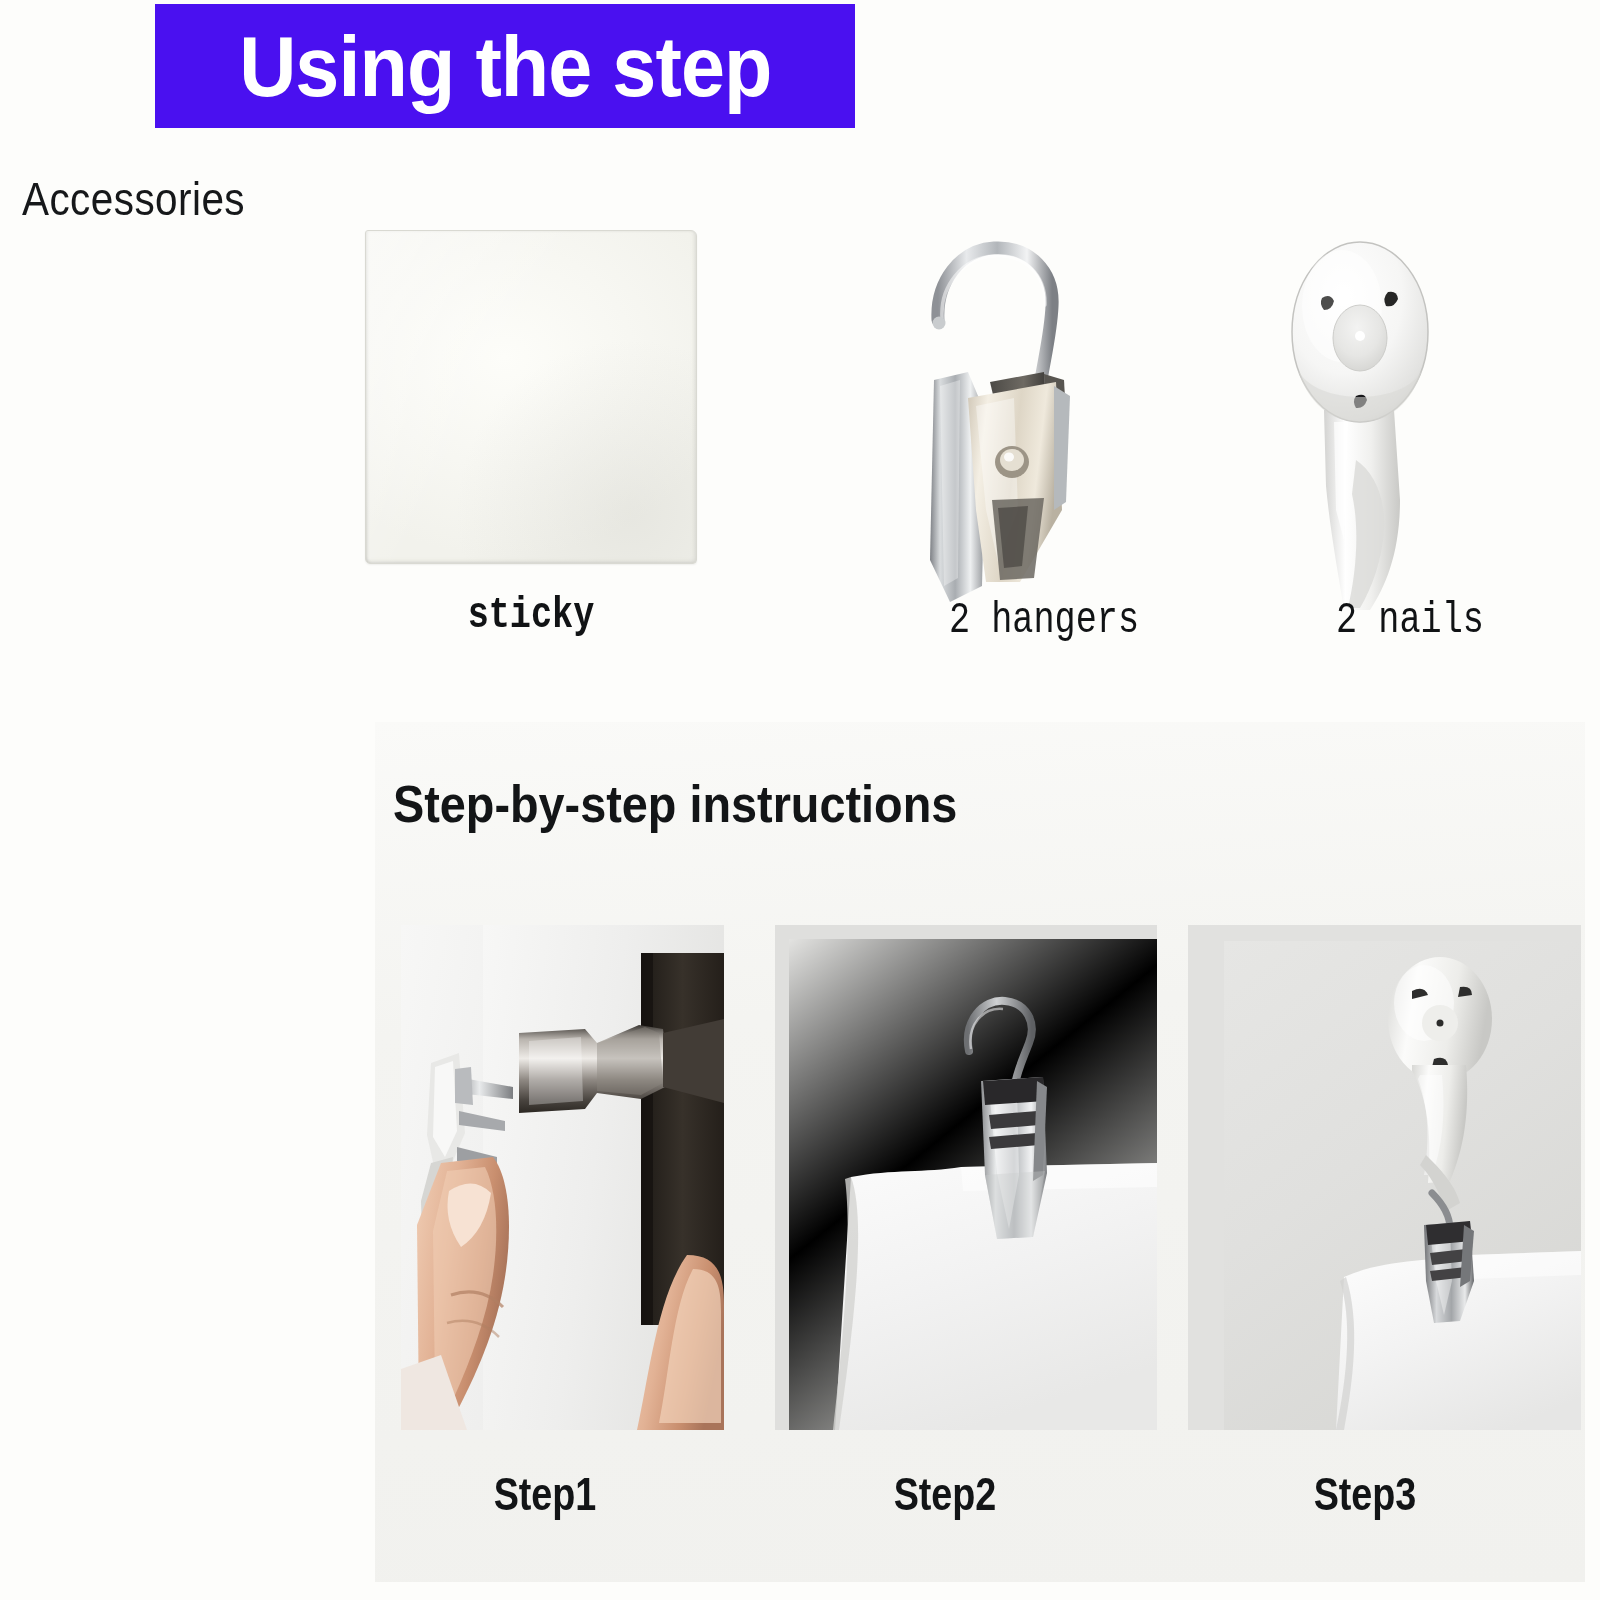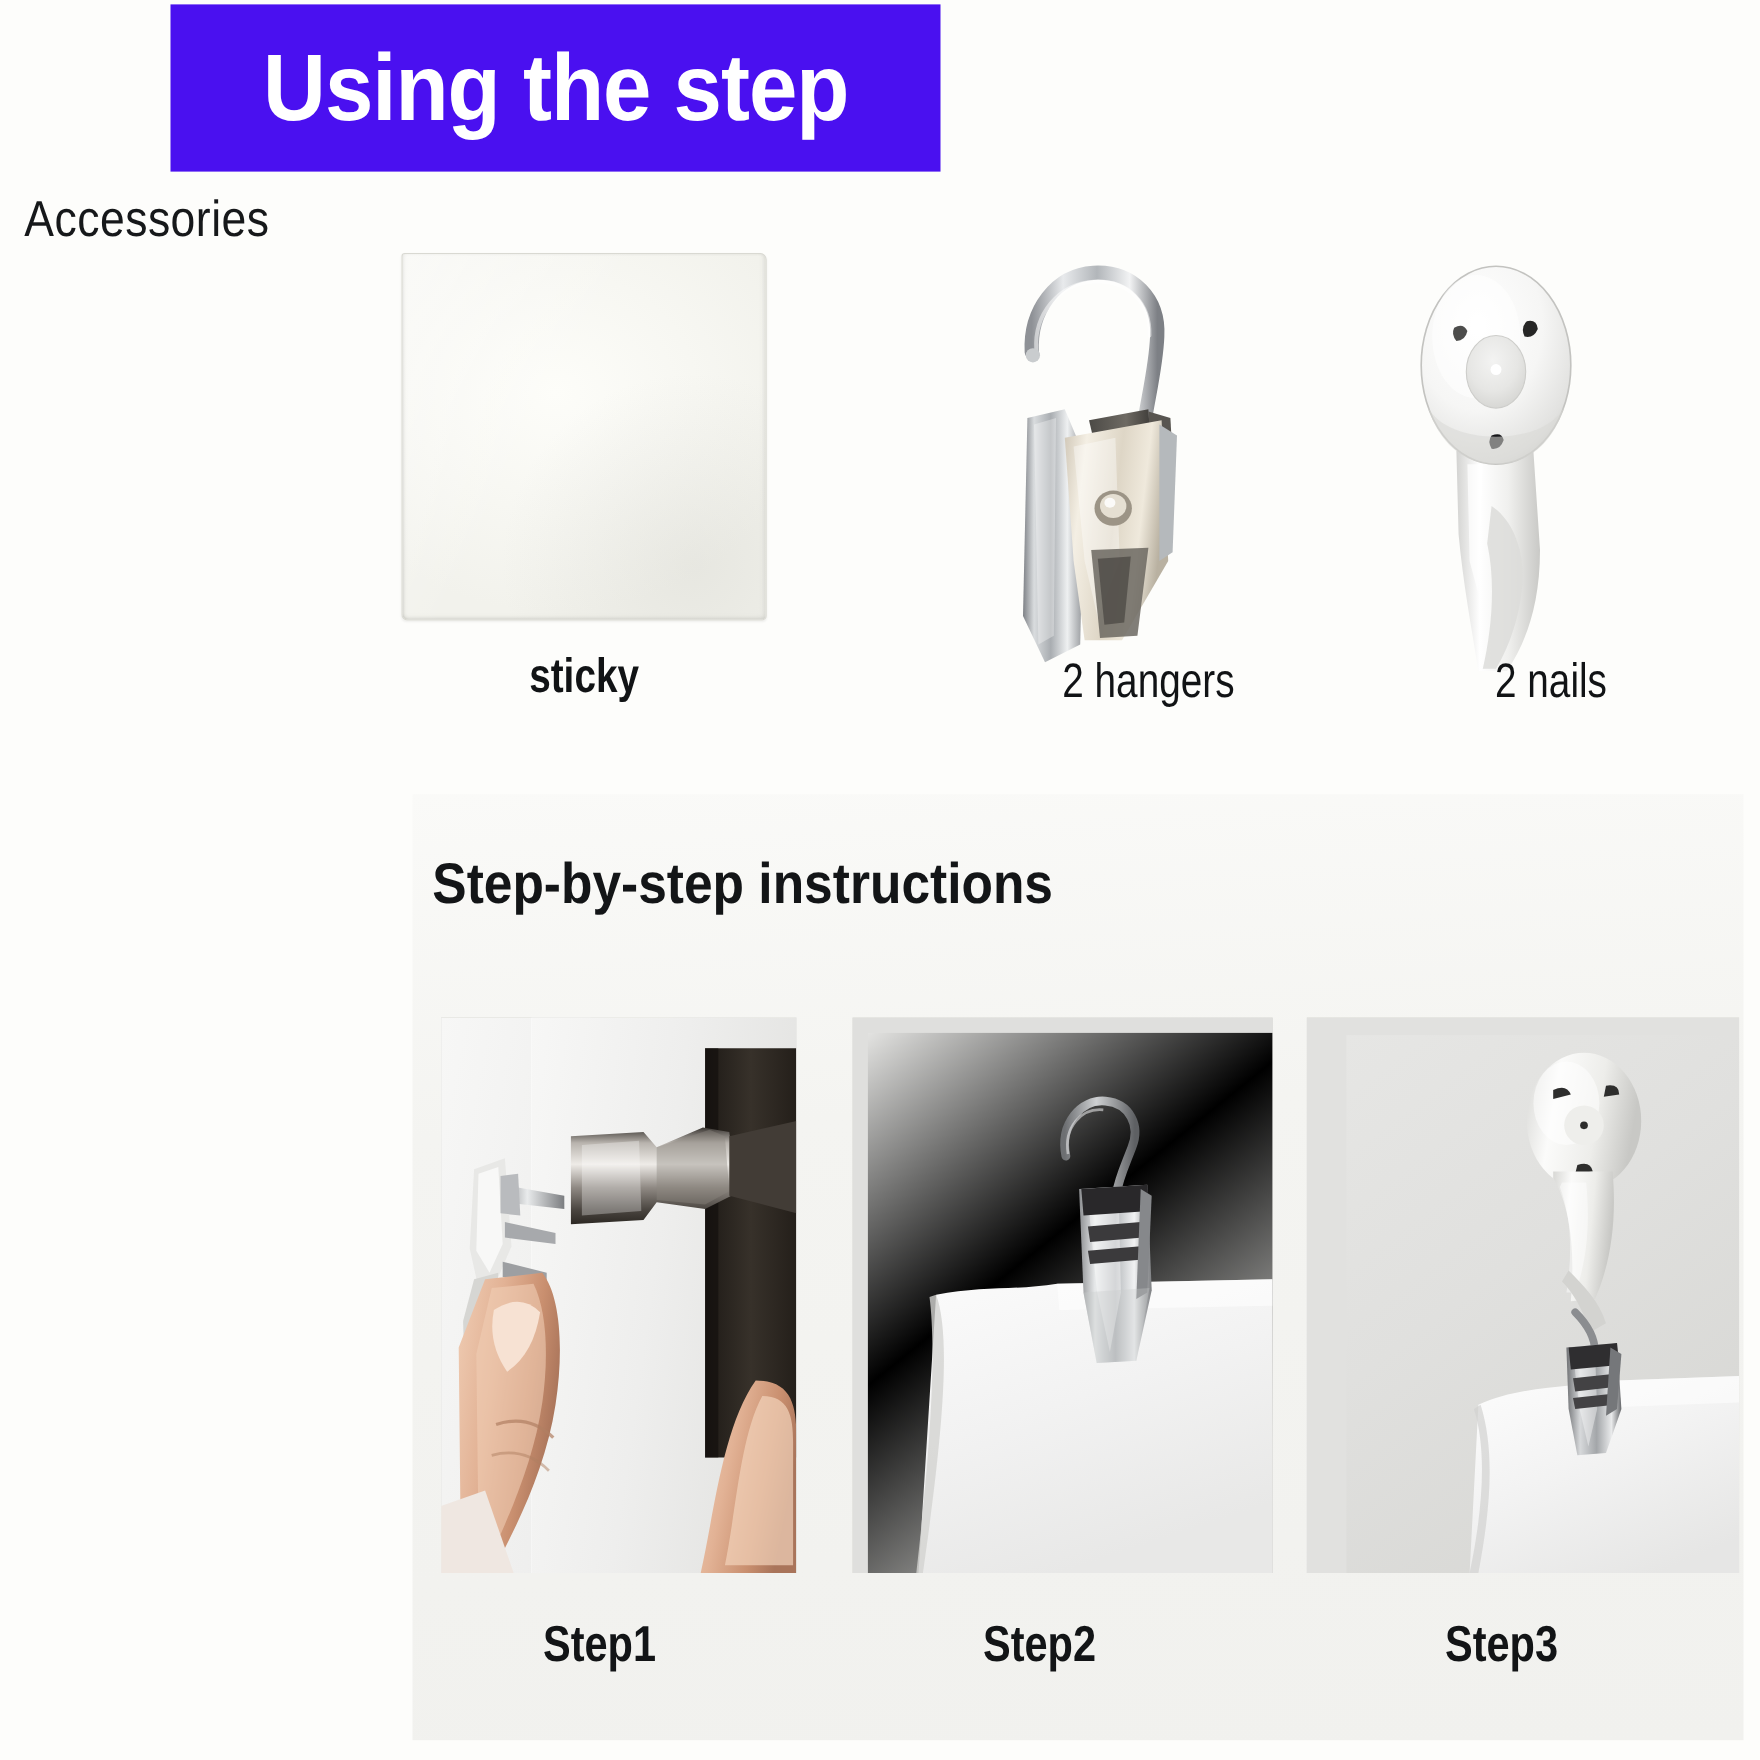--- a/index.html
+++ b/index.html
@@ -14,21 +14,21 @@
     overflow: hidden;
     position: relative;
   }
 
   
   #title-banner {
     position: absolute;
     left: 155px;
     top: 4px;
     width: 700px;
-    height: 152px;
+    height: 124px;
     background: #4A10F0;
     display: flex;
     align-items: center;
     justify-content: center;
     text-align: right;
   }
   #title-banner .title-text {
     color: #ffffff;
     font-family: "Liberation Sans Narrow", "Liberation Sans", sans-serif;
     font-weight: bold;
@@ -51,20 +51,21 @@
     transform-origin: left center;
     letter-spacing: 0.5px;
   }
 
   #accessories-row {
     position: absolute;
     left: 0;
     top: 210px;
     width: 1600px;
     height: 470px;
+    font-family: Liberation Mono, monospace;
   }
   .accessory {
     position: absolute;
     display: flex;
     flex-direction: column;
     align-items: center;
   }
   .accessory-figure {
     position: relative;
   }

